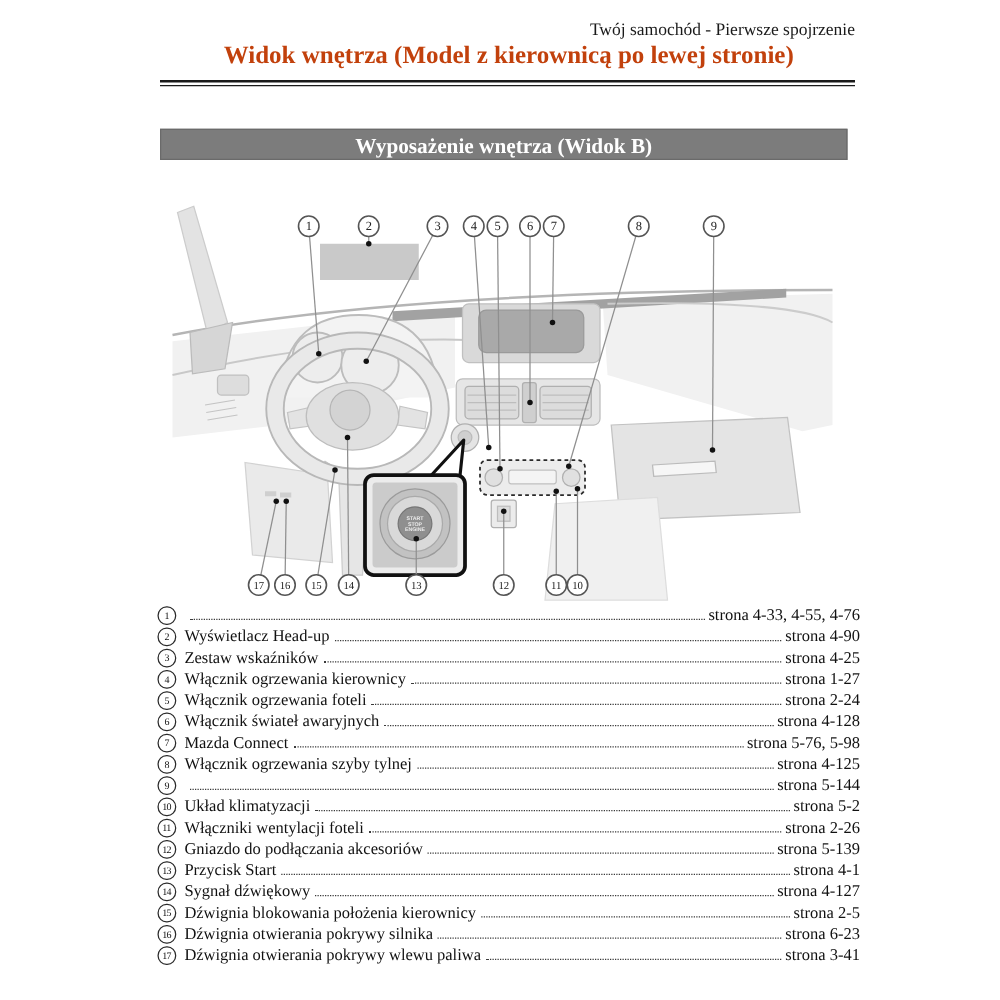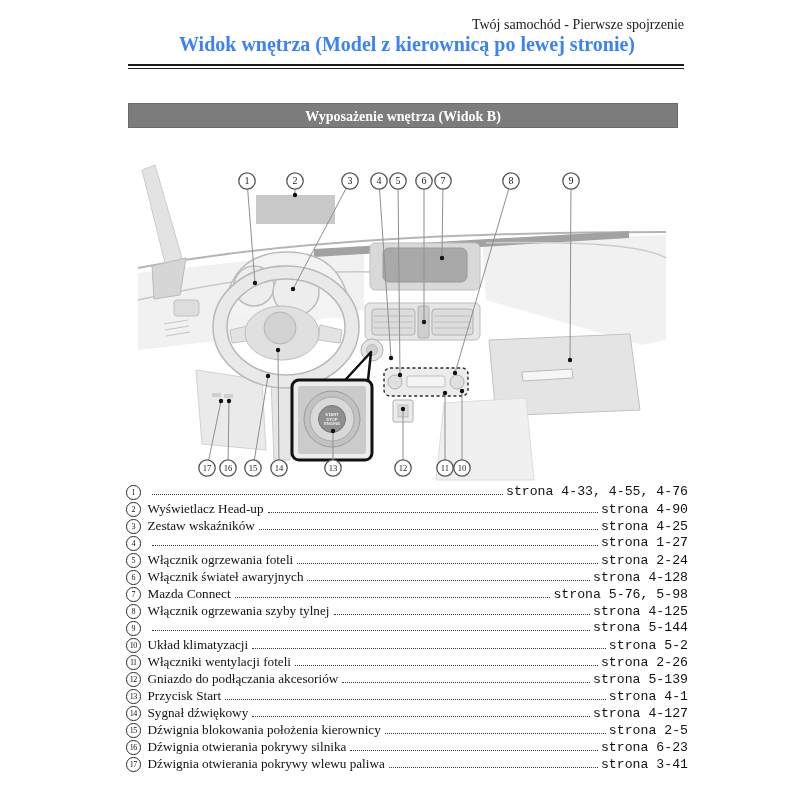--- a/index.html
+++ b/index.html
@@ -1,35 +1,35 @@
 <!DOCTYPE html>
 <html style="--banner_bg: #7c7c7c; --banner_text: #ffffff; --rule: #1a1a1a; --diagram_line: #b8b8b8; --screen_fill: #a9a9a9; --hud_fill: #c9c9c9;"><head>
 <meta charset="utf-8">
 <style>
   html,body{margin:0;padding:0;background:#fff;}
   #page{position:relative;width:800px;height:800px;background:#fff;overflow:hidden;
         font-family:"Liberation Serif", serif;color:#111;}
   .breadcrumb{position:absolute;top:17px;right:116px;font-size:14px;font-weight:normal;color:#1a1a1a;}
   .title{position:absolute;top:33px;left:110px;right:96px;text-align:center;
-         font-size:20px;font-weight:bold;color:#3b82f6;white-space:nowrap;}
+         font-size:20px;font-weight:bold;color:#c2410c;white-space:nowrap;}
   .rule{position:absolute;top:64px;left:128px;right:116px;height:2px;
         border-top:2.5px solid var(--rule,#1a1a1a);border-bottom:1px solid var(--rule,#1a1a1a);}
   .banner{position:absolute;top:103px;left:128px;right:122px;height:25px;
           background:var(--banner_bg,#7c7c7c);color:var(--banner_text,#fff);
-          font-size:14px;font-weight:bold;text-align:center;line-height:25px;
+          font-size:17px;font-weight:bold;text-align:center;line-height:25px;
           border:1px solid #6a6a6a;box-sizing:border-box;}
   #diagram{position:absolute;left:124px;top:148px;width:556px;height:334px;}
   #flist{position:absolute;left:126px;right:112px;top:484px;}
   .li{display:flex;align-items:baseline;height:17px;font-size:13.2px;color:#111;}
   .ln{flex:0 0 auto;align-self:center;width:12.5px;height:12.5px;border:1px solid #2a2a2a;
       border-radius:50%;margin-right:7px;display:flex;align-items:center;justify-content:center;}
   .ln i{font-style:normal;font-size:8px;line-height:1;letter-spacing:-0.5px;}
   .lt{flex:0 0 auto;white-space:nowrap;}
   .ld{flex:1 1 auto;border-bottom:1.6px dotted #3a3a3a;margin:0 3px 3px 4px;min-width:8px;}
-  .lp{flex:0 0 auto;white-space:nowrap;font-family:Liberation Mono, monospace;}
+  .lp{flex:0 0 auto;white-space:nowrap;}
   svg text.cnum{font-family:"Liberation Serif",serif;fill:#222;}
   svg text.btn-txt{font-family:"Liberation Sans",sans-serif;font-weight:bold;fill:#ebebeb;}
 </style>
 </head>
 <body>
 
 <div id="page">
 
   <div class="breadcrumb">Twój samochód - Pierwsze spojrzenie</div>
   <div class="title">Widok wnętrza (Model z kierownicą po lewej stronie)</div>
@@ -261,20 +261,21 @@
         </span>
       <span class="lt">Zestaw wskaźników</span>
       <span class="ld"></span>
       <span class="lp">strona 4-25</span>
     </div>
 
     <div class="li">
       <span class="ln">
           <i>4</i>
         </span>
+      <span class="lt">Włącznik ogrzewania kierownicy</span>
       <span class="ld"></span>
       <span class="lp">strona 1-27</span>
     </div>
 
     <div class="li">
       <span class="ln">
           <i>5</i>
         </span>
       <span class="lt">Włącznik ogrzewania foteli</span>
       <span class="ld"></span>

